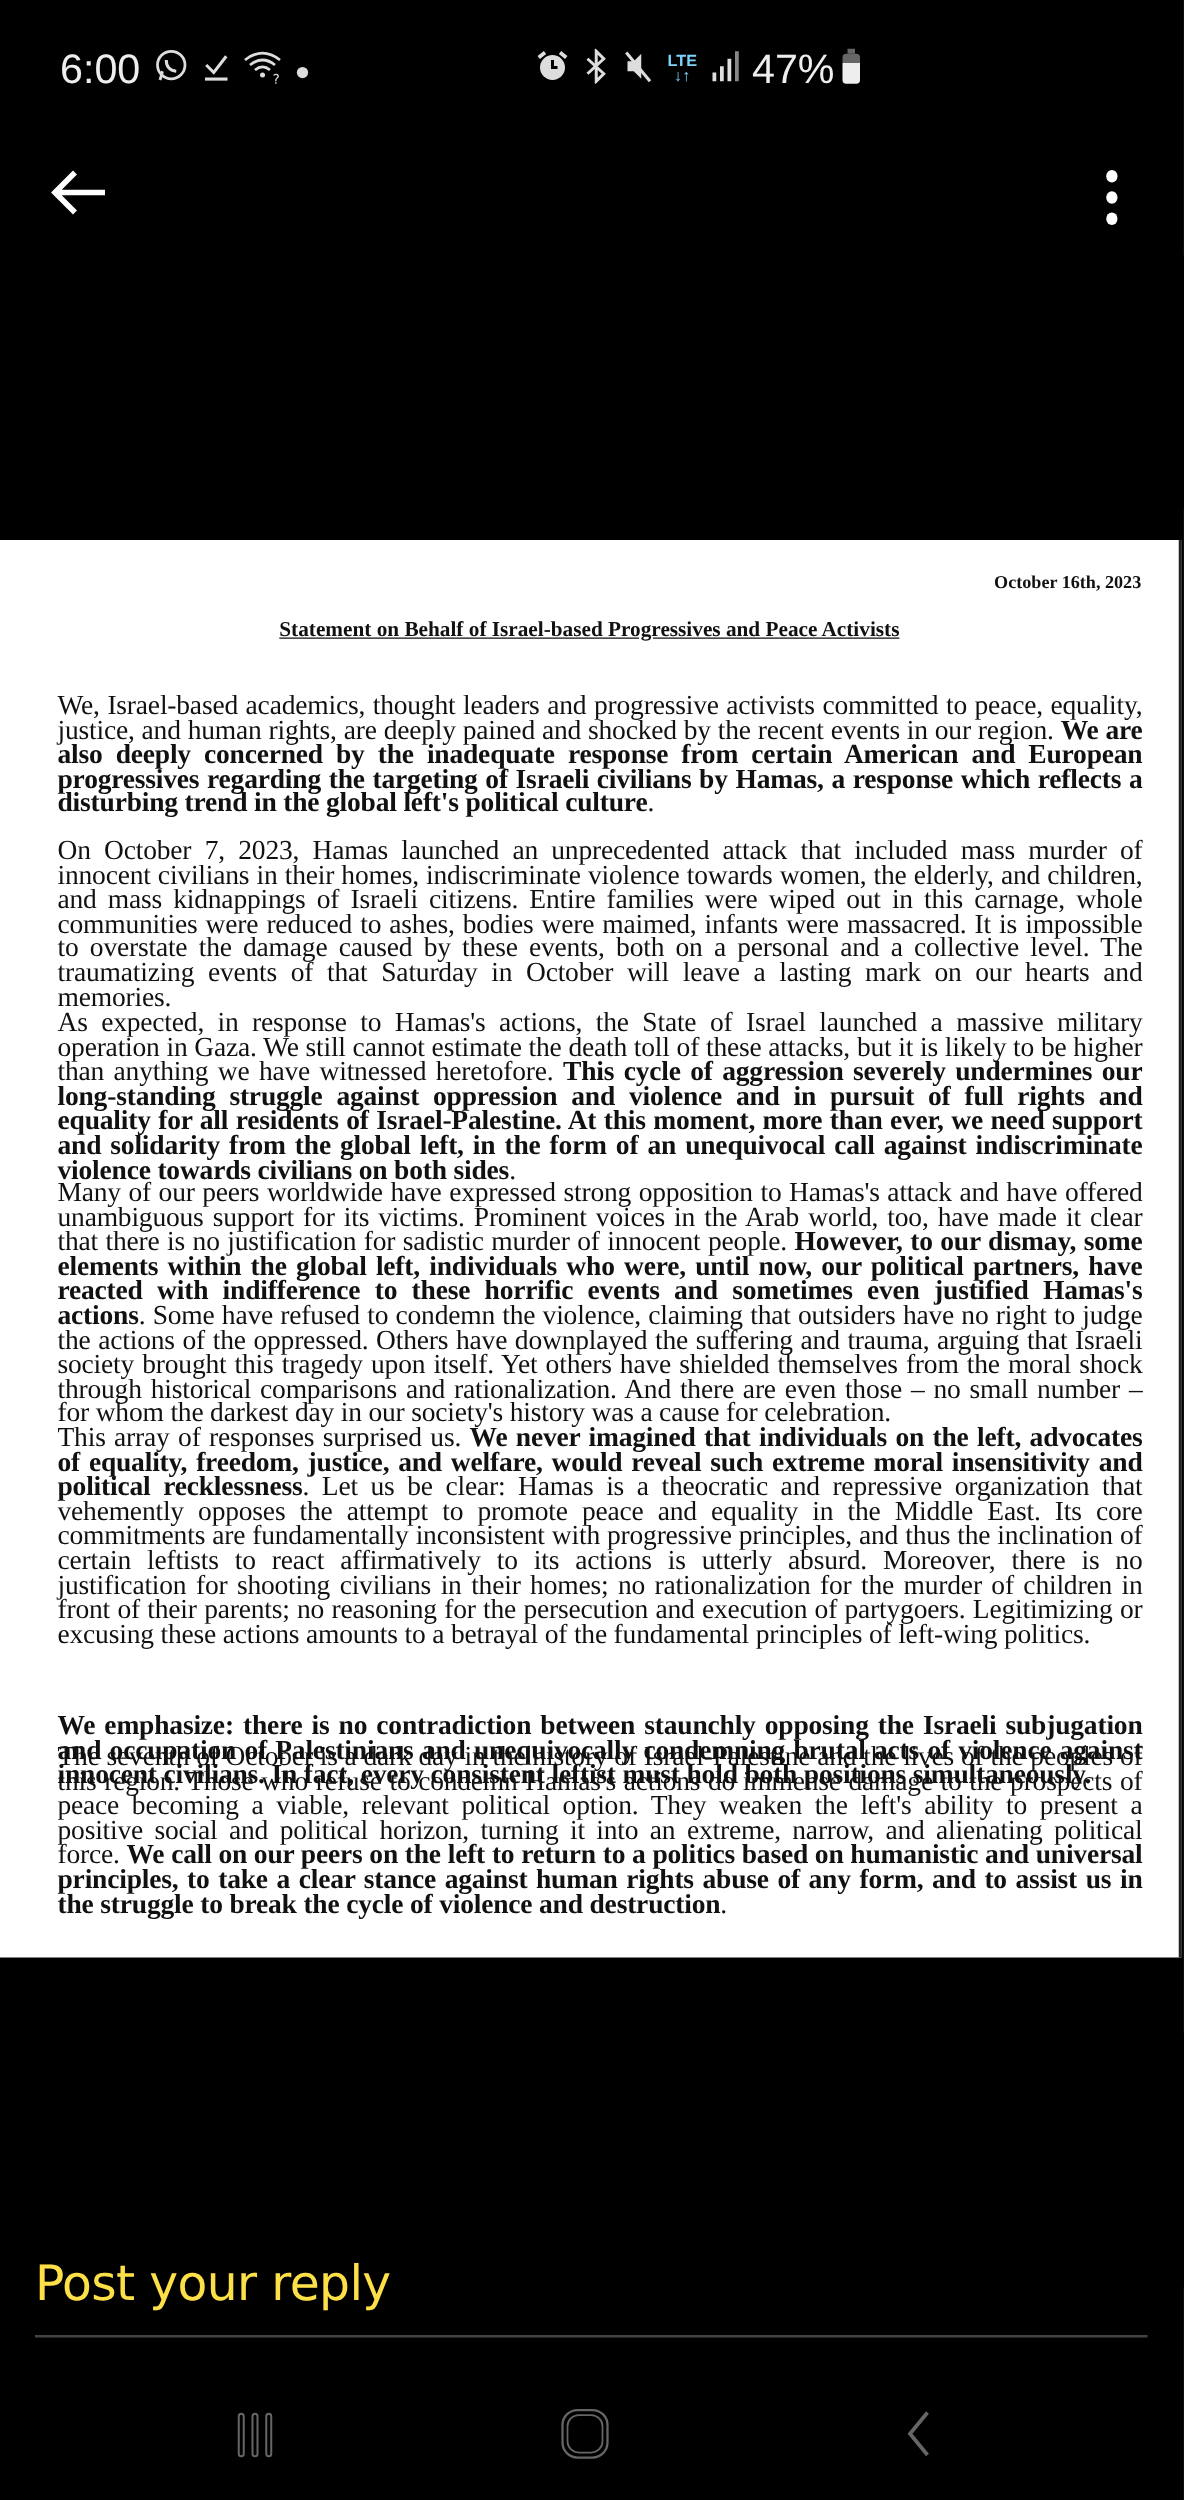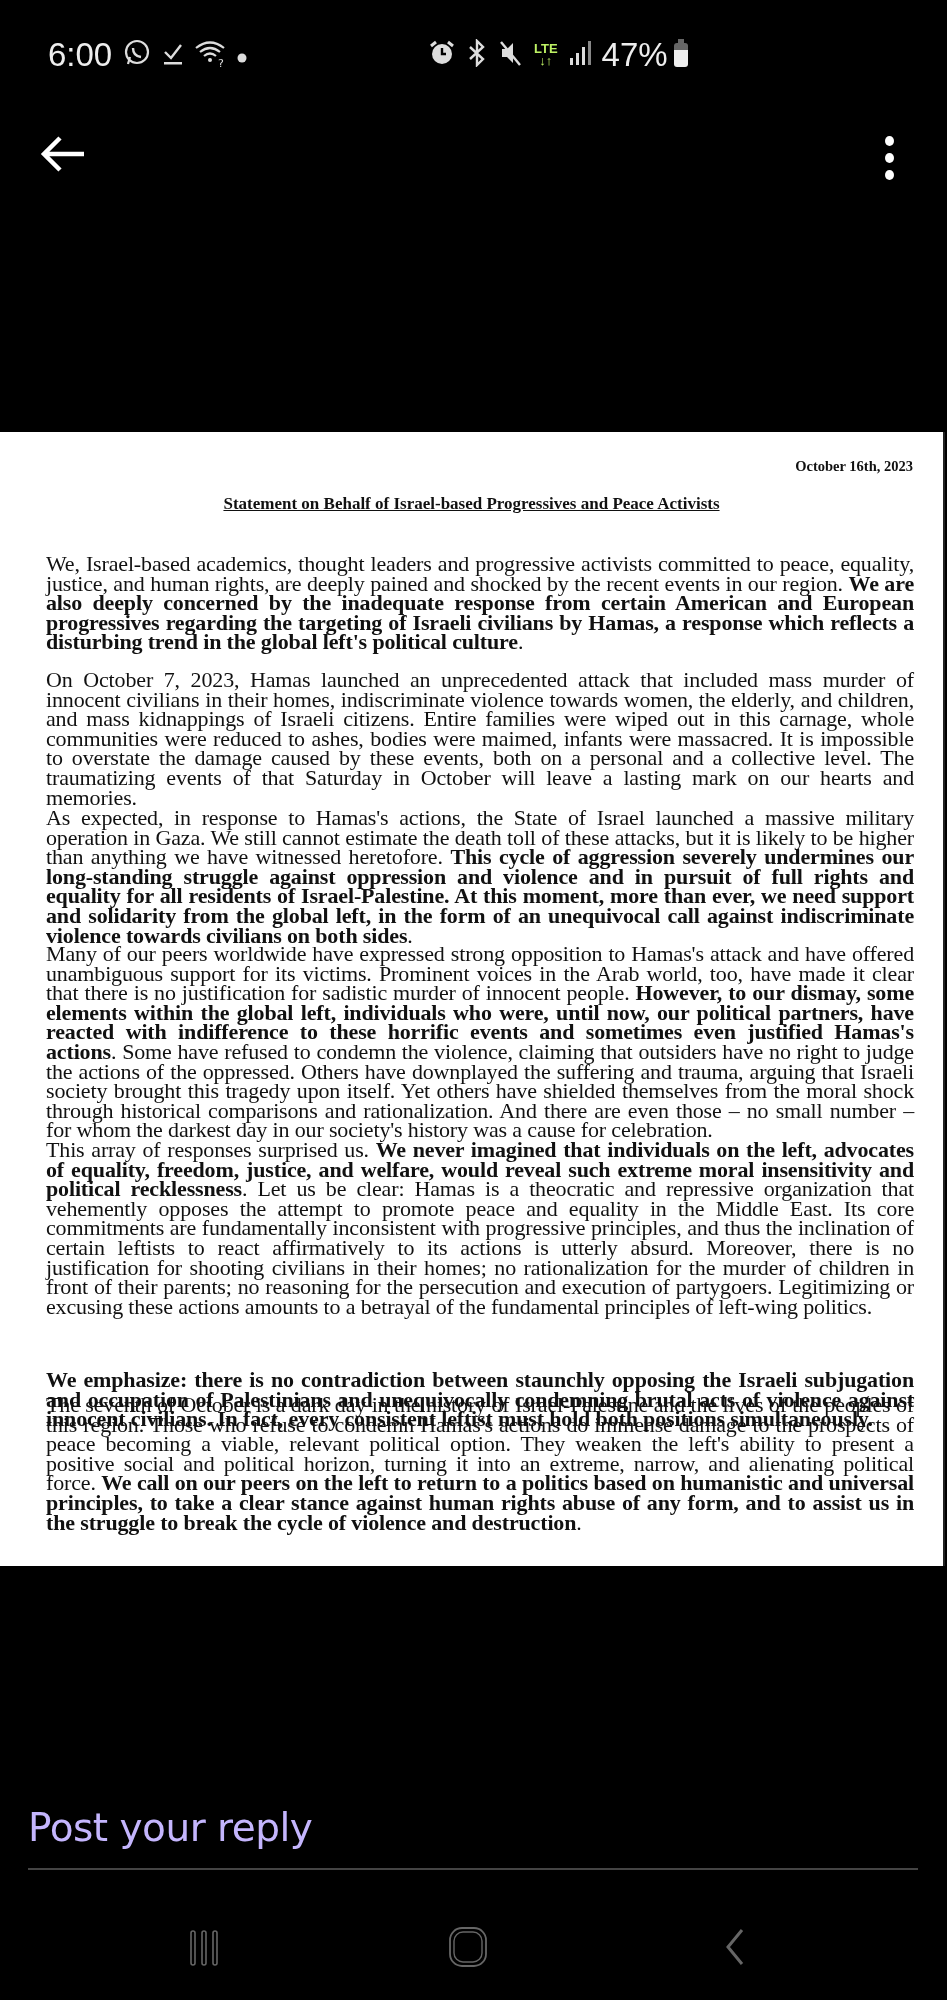--- a/index.html
+++ b/index.html
@@ -1,34 +1,34 @@
 <!DOCTYPE html>
 <html><head>
 <meta charset="utf-8">
 <style>
   html, body { margin: 0; padding: 0; background: #000; }
   body { width: 947px; height: 2000px; position: relative; overflow: hidden; font-family: "Liberation Sans", sans-serif; color: #fff; }
   .status-bar { position: absolute; top: 0; left: 0; width: 947px; height: 110px; }
   .status-left { position: absolute; left: 48px; top: 36px; display: flex; align-items: center; gap: 10px; font-size: 33px; color: #eee; }
   .status-right { position: absolute; left: 428px; top: 36px; display: flex; align-items: center; gap: 10px; font-size: 33px; color: #eee; }
-  .sicon { display: inline-block; font-size: 26px; color: #bef264; line-height: 1; }
+  .sicon { display: inline-block; font-size: 26px; color: #7dd3fc; line-height: 1; }
   .lte { font-size: 13px; line-height: 12px; text-align: center; font-weight: bold; }
   .battery { display: inline-block; width: 14px; height: 24px; border-radius: 3px; background: linear-gradient(#666 0 30%, #eee 30% 100%); position: relative; margin-left: -4px; }
   .battery:before { content: ""; position: absolute; top: -4px; left: 4px; width: 6px; height: 4px; background: #666; }
   .topbar { position: absolute; top: 120px; left: 0; width: 947px; height: 80px; }
   .back-arrow { position: absolute; left: 40px; top: 14px; width: 50px; height: 40px; }
   .more-btn { position: absolute; left: 874px; top: 8px; width: 30px; height: 60px; display: flex; flex-direction: column; align-items: center; justify-content: space-between; padding: 8px 0; box-sizing: border-box; }
   .more-btn span { width: 9px; height: 10px; border-radius: 50%; background: #fff; display: block; }
   .doc { position: absolute; top: 432px; left: 0; width: 945px; height: 1134px; background: #fff; border-right: 2px solid #222; box-sizing: border-box; color: #111; font-family: "Liberation Serif", serif; }
   .date { position: absolute; right: 30px; top: 26px; font-size: 14.5px; font-weight: bold; text-align: right; }
   .title { position: absolute; top: 62px; left: 0; width: 100%; text-align: center; font-weight: bold; font-size: 17px; line-height: 20px; text-decoration: underline; }
   .title .u { text-decoration: underline; }
   .para { position: absolute; left: 46px; width: 868px; font-size: 22px; line-height: 19.6px; text-align: justify; letter-spacing: -0.15px; }
   .para b { font-weight: bold; }
-  .reply { position: absolute; left: 28px; top: 1805px; font-size: 39px; color: #c4b5fd; font-family: "DejaVu Sans", sans-serif; letter-spacing: -0.5px; }
+  .reply { position: absolute; left: 28px; top: 1805px; font-size: 39px; color: #fde047; font-family: "DejaVu Sans", sans-serif; letter-spacing: -0.5px; }
   .reply-line { position: absolute; left: 28px; top: 1868px; width: 890px; height: 2px; background: #444; }
   .nav { position: absolute; top: 1920px; left: 0; width: 947px; height: 60px; }
   .nav-recent { position: absolute; left: 186px; top: 8px; width: 38px; height: 38px; }
   .nav-home { position: absolute; left: 448px; top: 6px; width: 40px; height: 42px; }
   .nav-back { position: absolute; left: 720px; top: 6px; width: 30px; height: 42px; }
 </style>
 </head>
 <body>
 
 <div class="status-bar">

